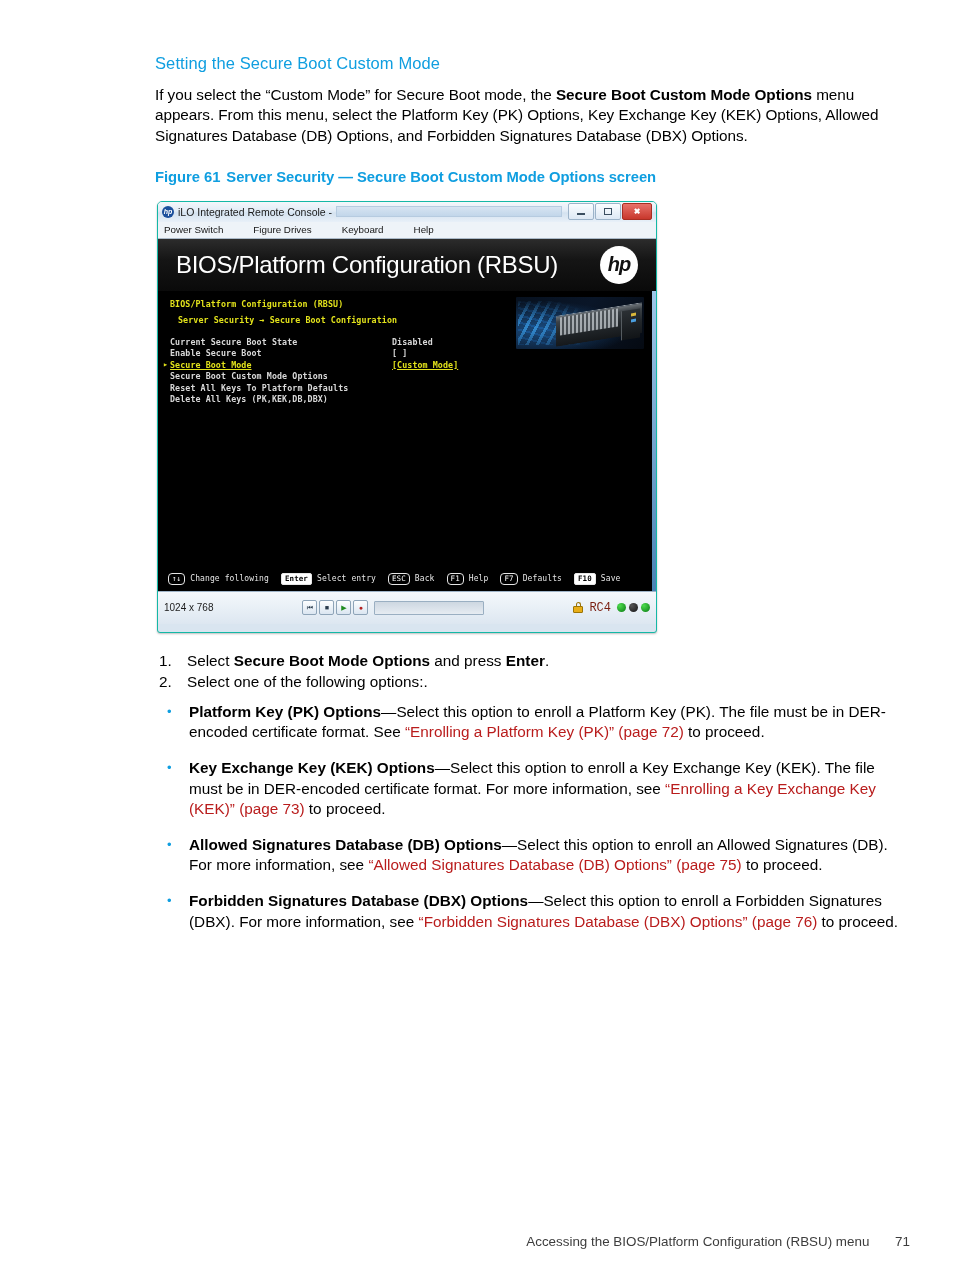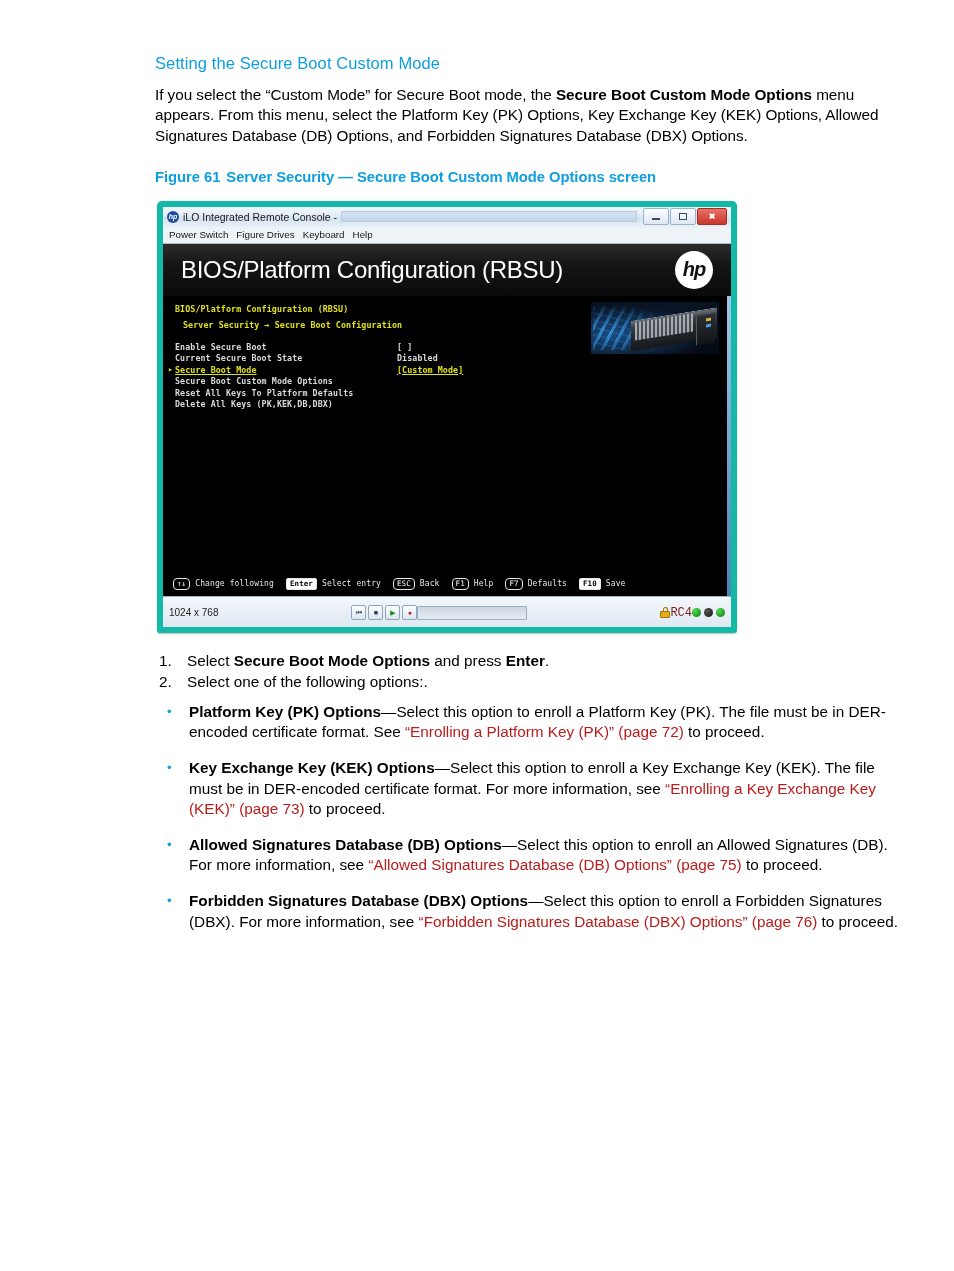--- a/index.html
+++ b/index.html
@@ -54,25 +54,25 @@
     font-weight: bold;
     color: #0f9ee0;
     margin: 0 0 10px 0;
     letter-spacing: -0.05px;
   }
   .figure-caption .fignum { margin-right: 6px; }
 
   
   .shot {
     position: relative;
-    width: 580px;
+    width: 500px;
     height: 432px;
     margin: 16px 0 18px 2px;
     background: #d9e5f0;
-    border: 6px solid #14b8a6;
+    border: 1px solid #14b8a6;
     border-radius: 5px 5px 3px 3px;
     box-sizing: border-box;
     box-shadow: 0 1px 2px rgba(0,0,0,0.25);
     overflow: hidden;
   }
 
   .titlebar {
     height: 20px;
     background: linear-gradient(to bottom, #f3f7fb 0%, #e2ecf6 45%, #d4e2f0 55%, #e8f0f8 100%);
     display: flex;
@@ -128,21 +128,21 @@
     font-weight: bold;
   }
 
   .menubar {
     height: 16px;
     background: #eef3f8;
     border-bottom: 1px solid #aab9c8;
     display: flex;
     align-items: center;
     padding-left: 6px;
-    gap: 8px;
+    gap: 30px;
   }
   .menubar span {
     font-size: 9.8px;
     color: #151515;
     white-space: nowrap;
   }
 
   .rbsu-header {
     height: 52px;
     background: linear-gradient(to bottom, #2c2c2c 0%, #151515 40%, #0a0a0a 100%);
@@ -318,20 +318,21 @@
   .helptext { margin-right: 7px; white-space: nowrap; }
 
   .statusbar {
     height: 22px;
     background: linear-gradient(to bottom, #f4f8fb, #dde7f1);
     border-top: 1px solid #9fb4c8;
     display: flex;
     align-items: center;
     padding: 16px 6px;
     box-sizing: border-box;
+    gap: 6px;
   }
   .status-res { font-size: 10px; color: #1c1c1c; white-space: nowrap; }
   .status-spacer { flex: 1 1 auto; }
   .vcr { display: flex; gap: 2px; }
   .vcr div {
     width: 13px; height: 13px;
     border: 1px solid #8ea4b8;
     border-radius: 2px;
     background: linear-gradient(to bottom, #fdfeff, #dbe6f1);
     display: flex; align-items: center; justify-content: center;
@@ -482,26 +483,26 @@
           <span class="flow"></span>
           <span class="chassis"></span>
           <span class="bays"></span>
           <span class="panel"></span>
           <span class="led1"></span>
           <span class="led2"></span>
         </div>
 
         <div class="bios-menu">
           <div class="bios-row">
+            <span class="lbl">Current Secure Boot State</span>
+            <span class="val">Disabled</span>
+          </div>
+          <div class="bios-row">
             <span class="lbl">Enable Secure Boot</span>
             <span class="val">[ ]</span>
-          </div>
-          <div class="bios-row">
-            <span class="lbl">Current Secure Boot State</span>
-            <span class="val">Disabled</span>
           </div>
           <div class="bios-row selected">
             <span class="arrow">▸</span>
             <span class="lbl">Secure Boot Mode</span>
             <span class="val">[Custom Mode]</span>
           </div>
           <div class="bios-row">
             <span class="lbl">Secure Boot Custom Mode Options</span>
             <span class="val"></span>
           </div>
@@ -582,13 +583,17 @@
         <span class="txt"><b>Allowed Signatures Database (DB) Options</b><span>—Select this option to enroll an Allowed Signatures (DB). For more information, see </span><a class="xref" href="#">“Allowed Signatures Database (DB) Options” (page 75)</a><span> to proceed.</span></span>
       </li>
       <li class="bullet">
         <span class="dot">•</span>
         <span class="txt"><b>Forbidden Signatures Database (DBX) Options</b><span>—Select this option to enroll a Forbidden Signatures (DBX). For more information, see </span><a class="xref" href="#">“Forbidden Signatures Database (DBX) Options” (page 76)</a><span> to proceed.</span></span>
       </li>
     </ul>
 
   </div>
 
+  <div class="footer">
+    <span>Accessing the BIOS/Platform Configuration (RBSU) menu</span>
+    <span class="pgnum">71</span>
+  </div>
 </div>
 
 </body></html>

